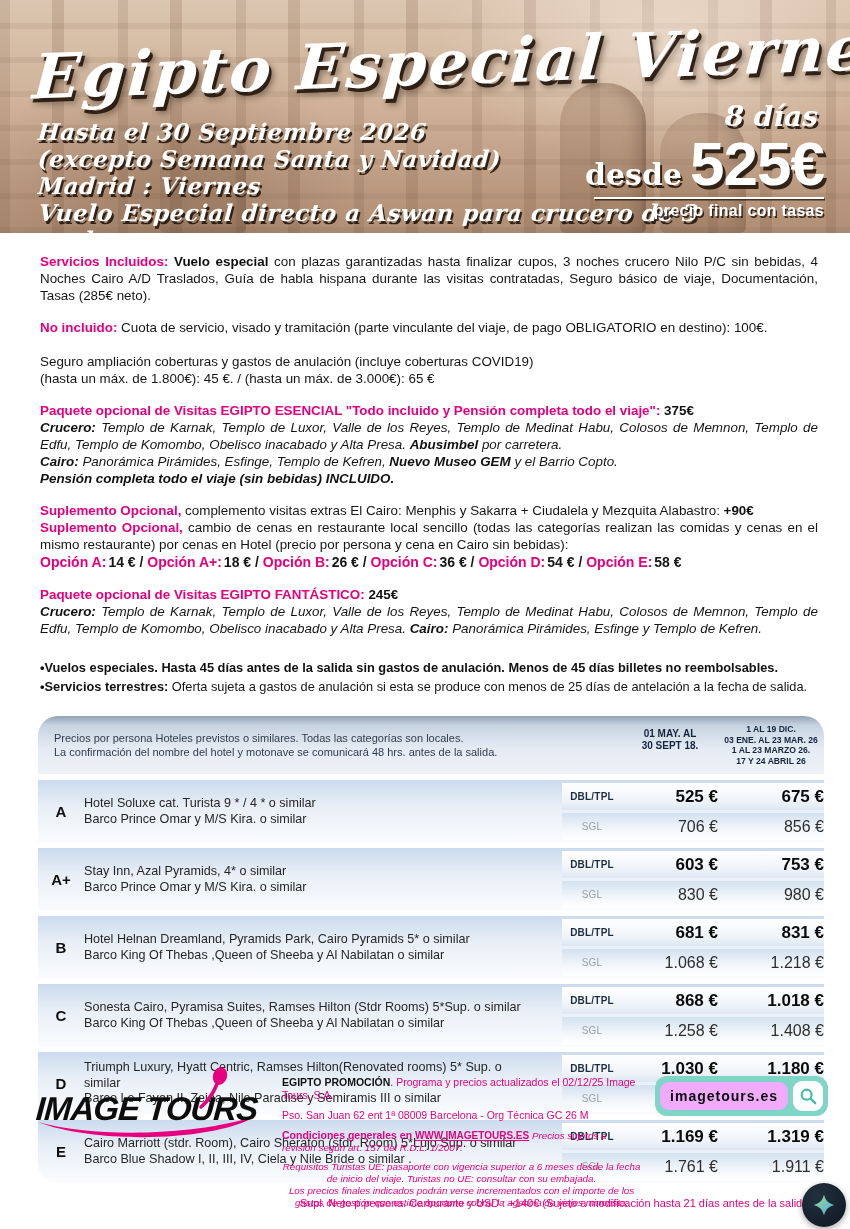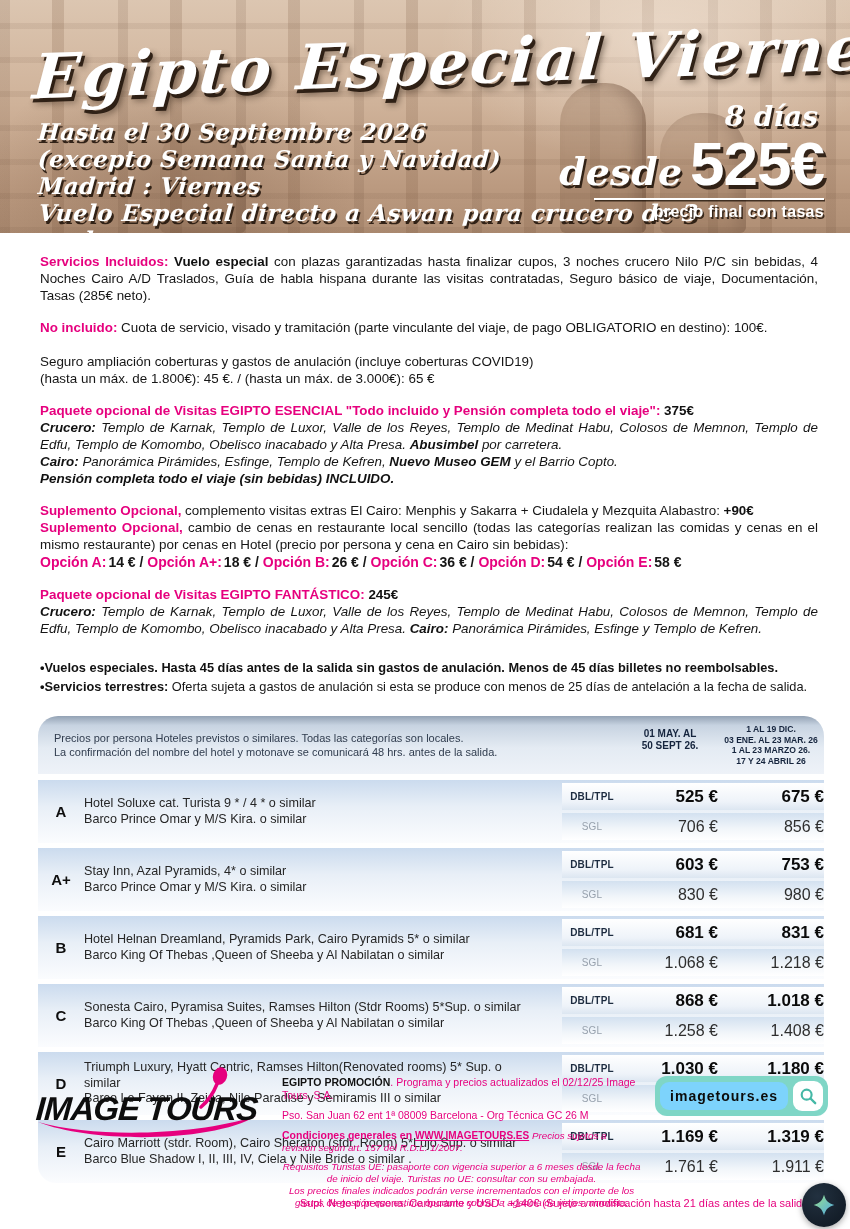--- a/index.html
+++ b/index.html
@@ -27,21 +27,21 @@
     white-space:nowrap;
   }
   .hero-sub { position:absolute; left:38px; top:118px; width:690px;
     font-family:"DejaVu Serif", serif; font-style:italic; font-weight:bold; color:#fff; }
   .hero-sub .line { font-size:23px; line-height:27px; transform:skew(-4deg);
     text-shadow:2px 2.5px 0 rgba(35,22,12,.9); letter-spacing:.5px; }
   .hero-price { position:absolute; right:26px; top:100px; width:240px; text-align:right; color:#fff; }
   .hero-days { font-family:"DejaVu Serif", serif; font-style:italic; font-weight:bold; font-size:28px;
     text-shadow:2px 2.5px 0 rgba(35,22,12,.9); margin-right:6px; }
   .hero-main { display:flex; align-items:baseline; justify-content:flex-end; gap:8px; margin-top:2px; }
-  .hero-desde { font-family:"DejaVu Serif", serif; font-style:italic; font-weight:bold; font-size:38px;
+  .hero-desde { font-family:"DejaVu Serif", serif; font-weight:bold; font-size:30px;
     text-shadow:2px 2.5px 0 rgba(35,22,12,.9); }
   .hero-amount { font-size:62px; font-weight:bold; line-height:58px; letter-spacing:-1px;
     text-shadow:3px 3.5px 0 rgba(35,22,12,.9); }
   .hero-rule { height:2px; background:#fff; margin:4px 0 3px 10px; box-shadow:1px 1.5px 0 rgba(35,22,12,.8); }
   .hero-pnote { font-size:16px; font-weight:bold; text-shadow:1.5px 2px 0 rgba(35,22,12,.85); letter-spacing:.3px; }
 
   
   .copy { padding:0 32px 0 40px; }
   .para { font-size:13.4px; line-height:17px; text-align:justify; color:#161616; }
   .mg { color:#e6007e; font-weight:bold; }
@@ -88,21 +88,21 @@
   .logo-text { font-style:italic; font-weight:bold; font-size:33px; letter-spacing:-1px; color:#0d0d0d; white-space:nowrap; transform:skew(-4deg); }
   .logo-svg { position:absolute; left:-12px; top:2px; }
   .ftext { flex:1 1 auto; padding:14px 14px 0 16px; font-size:10px; line-height:12px; }
   .ftext .row { margin-bottom:7px; }
   .f-black { color:#111; font-weight:bold; font-size:10.5px; }
   .f-mg { color:#e6007e; font-size:10.5px; }
   .f-mg-b { color:#e6007e; font-weight:bold; font-size:10.5px; }
   .f-url { color:#e6007e; font-weight:bold; text-decoration:underline; cursor:pointer; }
   .f-it { color:#e6007e; font-style:italic; font-size:9.8px; }
   .webbox { flex:0 0 160px; margin-top:14px; background:#7fd6c6; border-radius:12px; padding:5px; display:flex; gap:5px; align-items:center; cursor:pointer; }
-  .webpill { background:#7dd3fc; border-radius:9px; padding:6px 10px; font-weight:bold; font-size:14px; letter-spacing:1px; color:#0c0c0c; white-space:nowrap; }
+  .webpill { background:#f0abfc; border-radius:9px; padding:6px 10px; font-weight:bold; font-size:14px; letter-spacing:1px; color:#0c0c0c; white-space:nowrap; }
   .webmag { background:#fff; border-radius:9px; width:30px; height:30px; flex:0 0 30px; display:flex; align-items:center; justify-content:center; }
   .fab { position:absolute; right:4px; bottom:2px; width:44px; height:44px; border-radius:50%;
     background:radial-gradient(circle at 35% 30%, #223140, #141e29 70%); display:flex; align-items:center; justify-content:center; cursor:pointer;
     box-shadow:0 2px 6px rgba(0,0,0,.35); }
 </style>
 </head>
 <body>
 
 <div class="page">
 
@@ -174,21 +174,21 @@
   <div class="ptable">
     <div class="phead">
       <div class="phead-note">
         <div>Precios por persona Hoteles previstos o similares. Todas las categorías son locales.</div>
         <div>La confirmación del nombre del hotel y motonave se comunicará 48 hrs. antes de la salida.</div>
       </div>
       <div class="phead-dates">
         <div class="dspace"></div>
         <div class="dcell c1">
           <div>01 MAY. AL</div>
-          <div>50 SEPT 26.</div>
+          <div>30 SEPT 18.</div>
         </div>
         <div class="dcell c2">
           <div>1 AL 19 DIC.</div>
           <div>03 ENE. AL 23 MAR. 26</div>
           <div>1 AL 23 MARZO 26.</div>
           <div>17 Y 24 ABRIL 26</div>
         </div>
       </div>
     </div>
 

